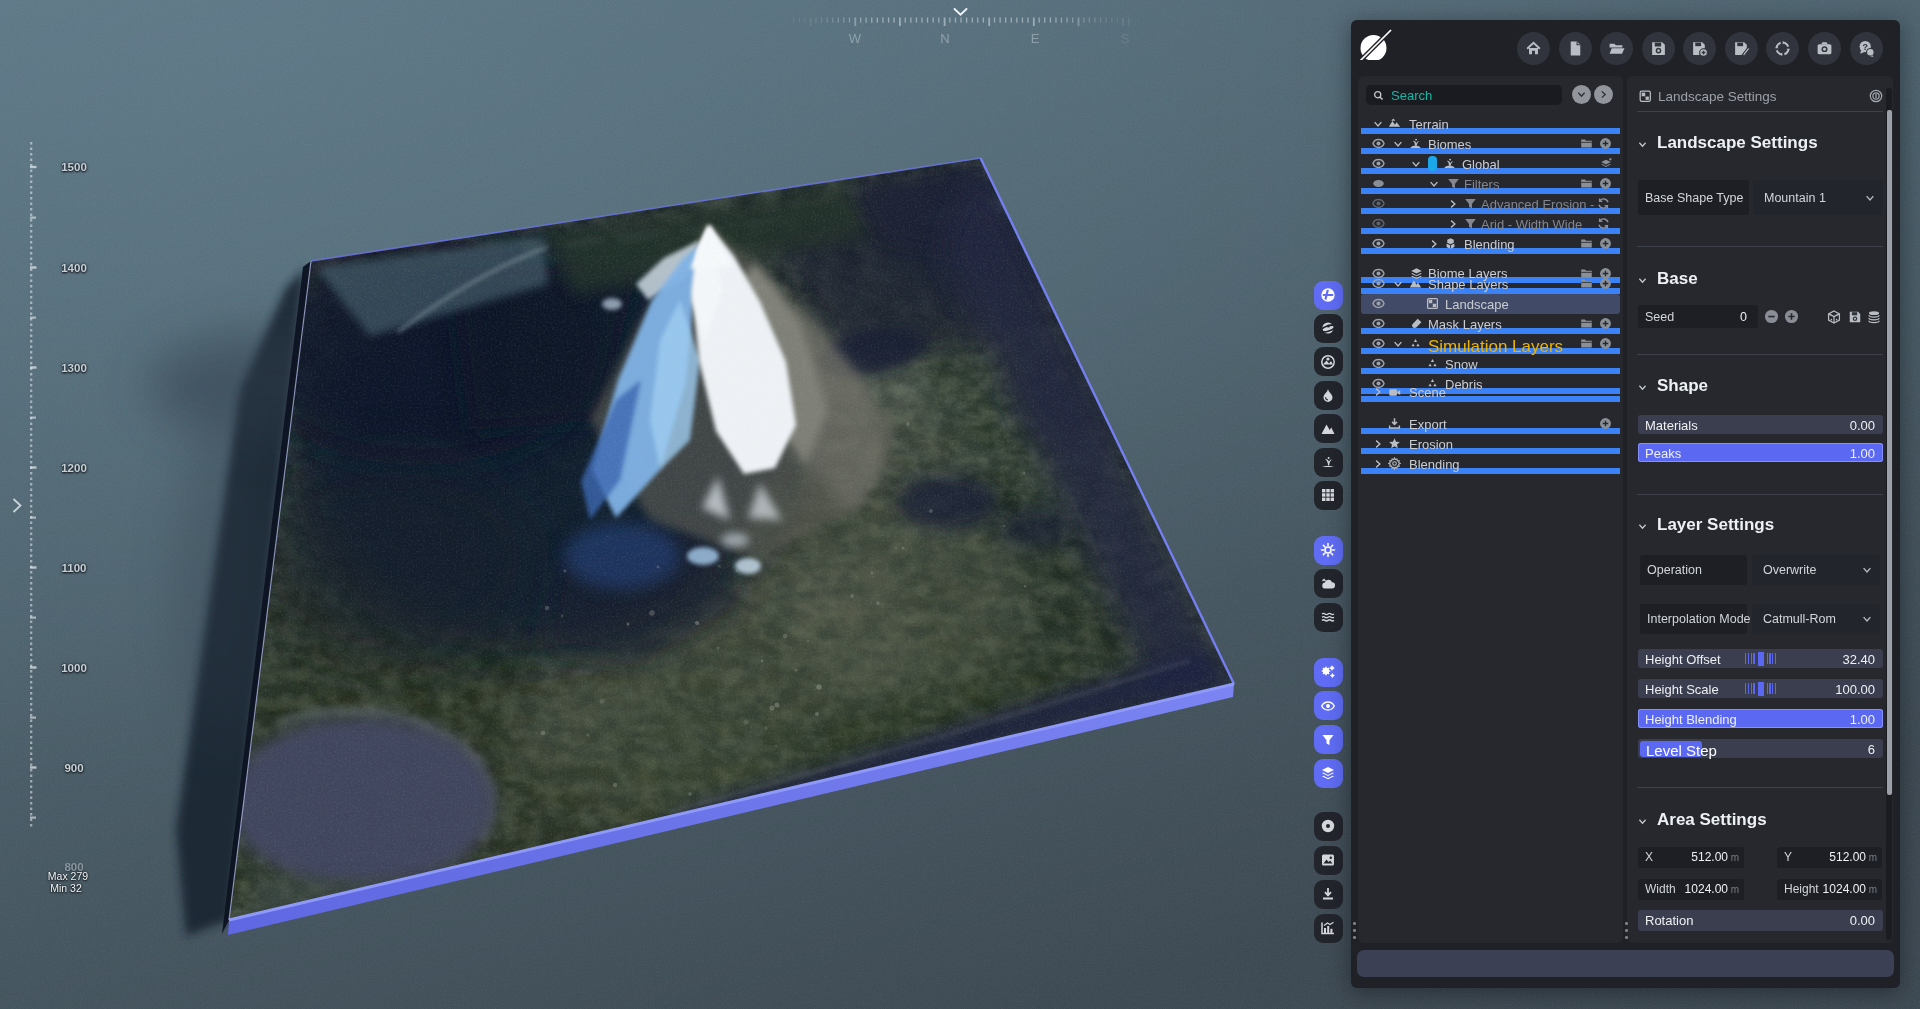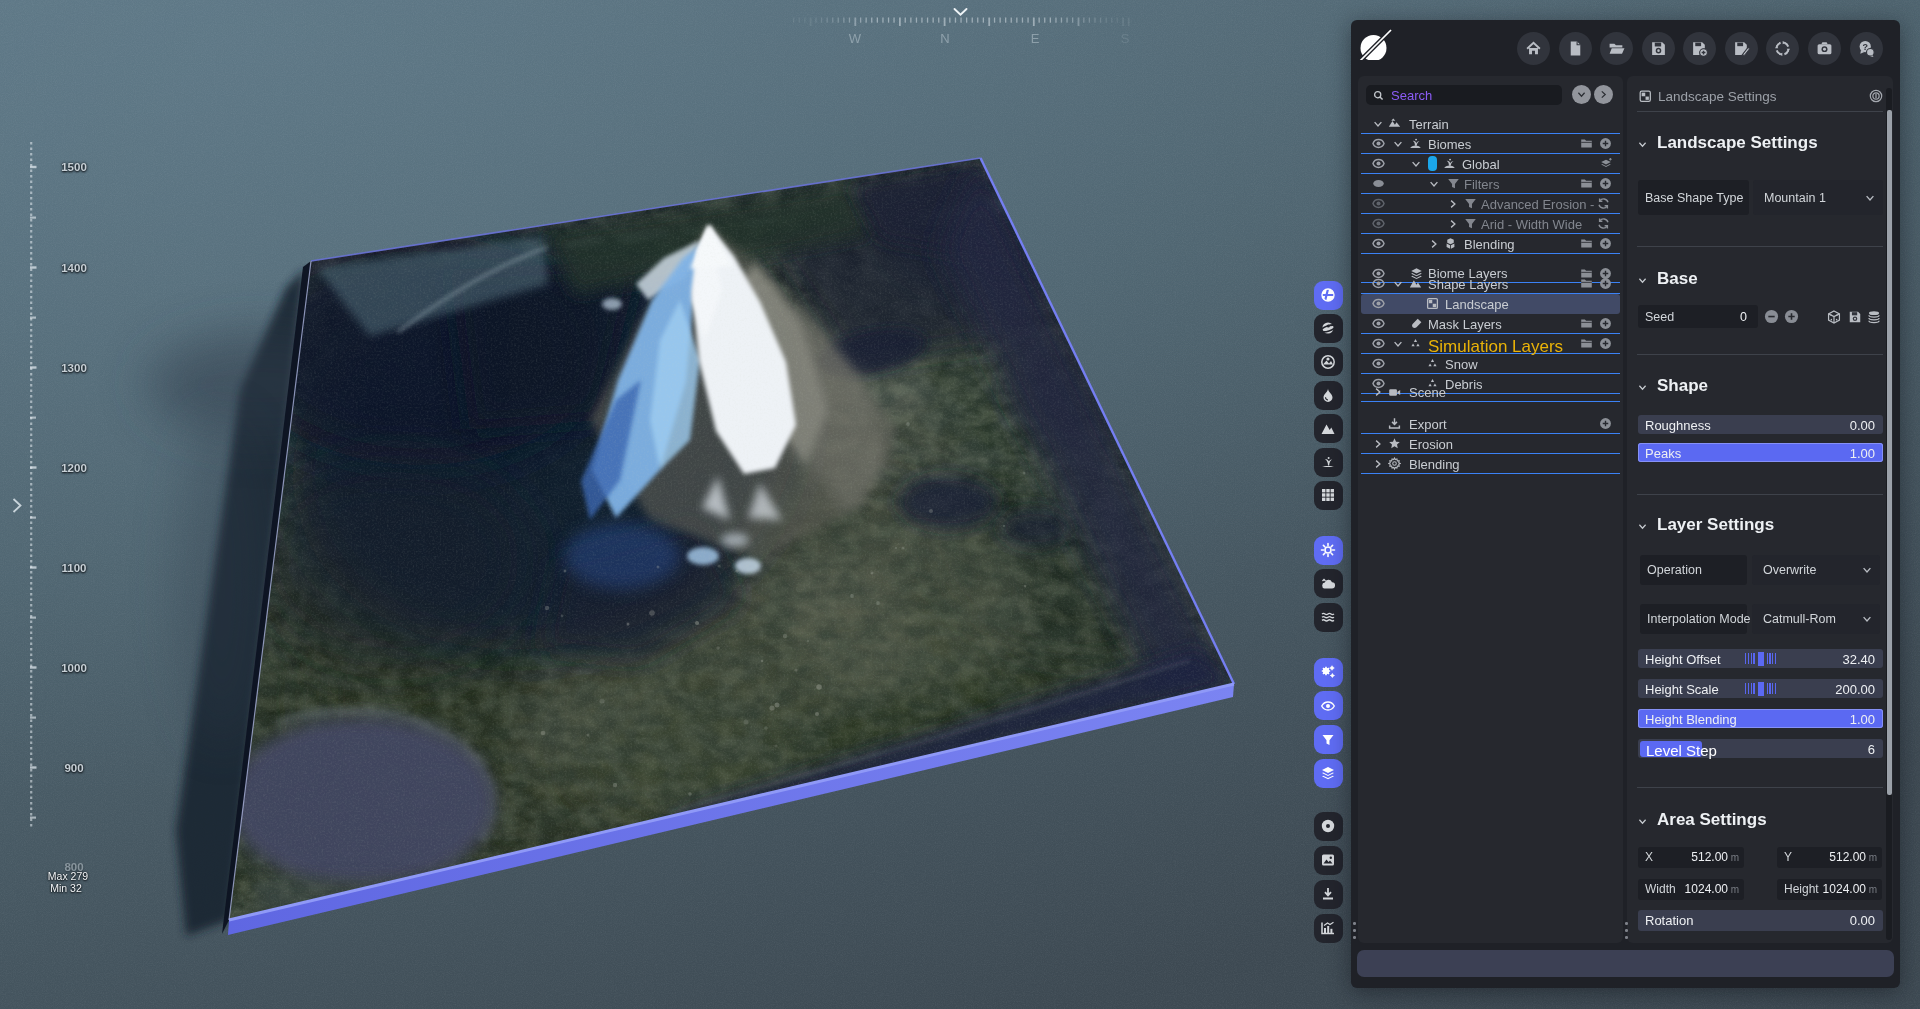--- a/index.html
+++ b/index.html
@@ -3,23 +3,23 @@
 * { margin:0; padding:0; box-sizing:border-box; }
 html,body { width:1920px; height:1009px; overflow:hidden; background:#46535c; font-family:"Liberation Sans", sans-serif; }
 #root { position:relative; width:1920px; height:1009px; }
 #scene { position:absolute; left:0; top:0; }
 
 .ab { position:absolute; }
 #panel { position:absolute; left:1350.5px; top:20px; width:549.5px; height:968px; background:#1f2127; border-radius:6px; box-shadow:0 4px 22px rgba(8,12,18,0.45); }
 .tbtn { position:absolute; width:33px; height:33px; border-radius:50%; background:#31343c; }
 .sub { position:absolute; background:#26282e; border-radius:6px; }
 .search { position:absolute; left:8px; top:8.5px; width:196px; height:20px; background:#191b20; border-radius:5px; }
-.search span { position:absolute; left:25px; top:3px; font-size:13px; color:#8b5cf6; }
+.search span { position:absolute; left:25px; top:3px; font-size:13px; color:#14b8a6; }
 .scirc { position:absolute; top:9px; width:19px; height:19px; border-radius:50%; background:#92959c; }
-.trow { position:absolute; left:3px; width:258.5px; height:20px; border-bottom:1px solid #3b82f6; }
+.trow { position:absolute; left:3px; width:258.5px; height:20px; border-bottom:6px solid #3b82f6; }
 .trow.sel { background:#414a66; border-radius:3px; border-bottom:1px solid transparent; }
 .hsep { position:absolute; left:10px; width:246px; height:1px; background:#3e424a; }
 .dbox { position:absolute; background:#1d1f25; border-radius:3px; color:#d2d6da; font-size:12.5px; white-space:nowrap; }
 .dbox.dd { background:#23252c; }
 .dbox span { position:absolute; top:50%; transform:translateY(-50%); white-space:nowrap; }
 .dbox b { position:absolute; top:50%; transform:translateY(-50%); font-weight:normal; color:#eef0f3; }
 .dbox i { position:absolute; right:5px; top:50%; transform:translateY(-50%); font-style:normal; font-size:10px; color:#787c83; }
 .srow { position:absolute; left:11px; width:245px; height:19px; background:#3a3e4f; border-radius:3px; color:#eef0f3; font-size:13px; }
 .srow span { position:absolute; left:7px; top:50%; transform:translateY(-50%); }
 .srow b { position:absolute; right:8px; top:50%; transform:translateY(-50%); font-weight:normal; }
@@ -985,21 +985,21 @@
         </svg>
         <svg class="ab" style="left:240.0px;top:233.5px;width:14px;height:14px;color:#b9bdc3">
           <use href="#i-db"></use>
         </svg>
         <div class="hsep" style="top:277.5px"></div>
         <svg class="ab" style="left:10.0px;top:306.0px;width:11px;height:11px;color:#c6cacf">
           <use href="#i-chevdown"></use>
         </svg>
         <span class="ab" style="left:30px;top:300px;font-size:17px;font-weight:bold;color:#eef1f4">Shape</span>
         <div class="srow" style="top:339px">
-          <span>Roughness</span>
+          <span>Materials</span>
           <b>0.00</b>
         </div>
         <div class="srow blue" style="top:367px">
           <span>Peaks</span>
           <b>1.00</b>
         </div>
         <div class="hsep" style="top:418px"></div>
         <svg class="ab" style="left:10.0px;top:445.0px;width:11px;height:11px;color:#c6cacf">
           <use href="#i-chevdown"></use>
         </svg>
@@ -1030,21 +1030,21 @@
         <div class="ab" style="left:120.8px;top:577px;width:1.4px;height:11px;background:#5866f0"></div>
         <div class="ab" style="left:123.5px;top:577px;width:1.4px;height:11px;background:#5866f0"></div>
         <div class="ab" style="left:126.2px;top:577px;width:1.4px;height:11px;background:#5866f0"></div>
         <div class="ab" style="left:130.5px;top:575.5px;width:6px;height:14px;background:#5b69f2"></div>
         <div class="ab" style="left:139.5px;top:577px;width:1.4px;height:11px;background:#5866f0"></div>
         <div class="ab" style="left:142.2px;top:577px;width:1.4px;height:11px;background:#5866f0"></div>
         <div class="ab" style="left:145px;top:577px;width:1.4px;height:11px;background:#5866f0"></div>
         <div class="ab" style="left:147.7px;top:577px;width:1.4px;height:11px;background:#5866f0"></div>
         <div class="srow" style="top:603px">
           <span>Height Scale</span>
-          <b>200.00</b>
+          <b>100.00</b>
         </div>
         <div class="ab" style="left:118px;top:607px;width:1.4px;height:11px;background:#5866f0"></div>
         <div class="ab" style="left:120.8px;top:607px;width:1.4px;height:11px;background:#5866f0"></div>
         <div class="ab" style="left:123.5px;top:607px;width:1.4px;height:11px;background:#5866f0"></div>
         <div class="ab" style="left:126.2px;top:607px;width:1.4px;height:11px;background:#5866f0"></div>
         <div class="ab" style="left:130.5px;top:605.5px;width:6px;height:14px;background:#5b69f2"></div>
         <div class="ab" style="left:139.5px;top:607px;width:1.4px;height:11px;background:#5866f0"></div>
         <div class="ab" style="left:142.2px;top:607px;width:1.4px;height:11px;background:#5866f0"></div>
         <div class="ab" style="left:145px;top:607px;width:1.4px;height:11px;background:#5866f0"></div>
         <div class="ab" style="left:147.7px;top:607px;width:1.4px;height:11px;background:#5866f0"></div>

